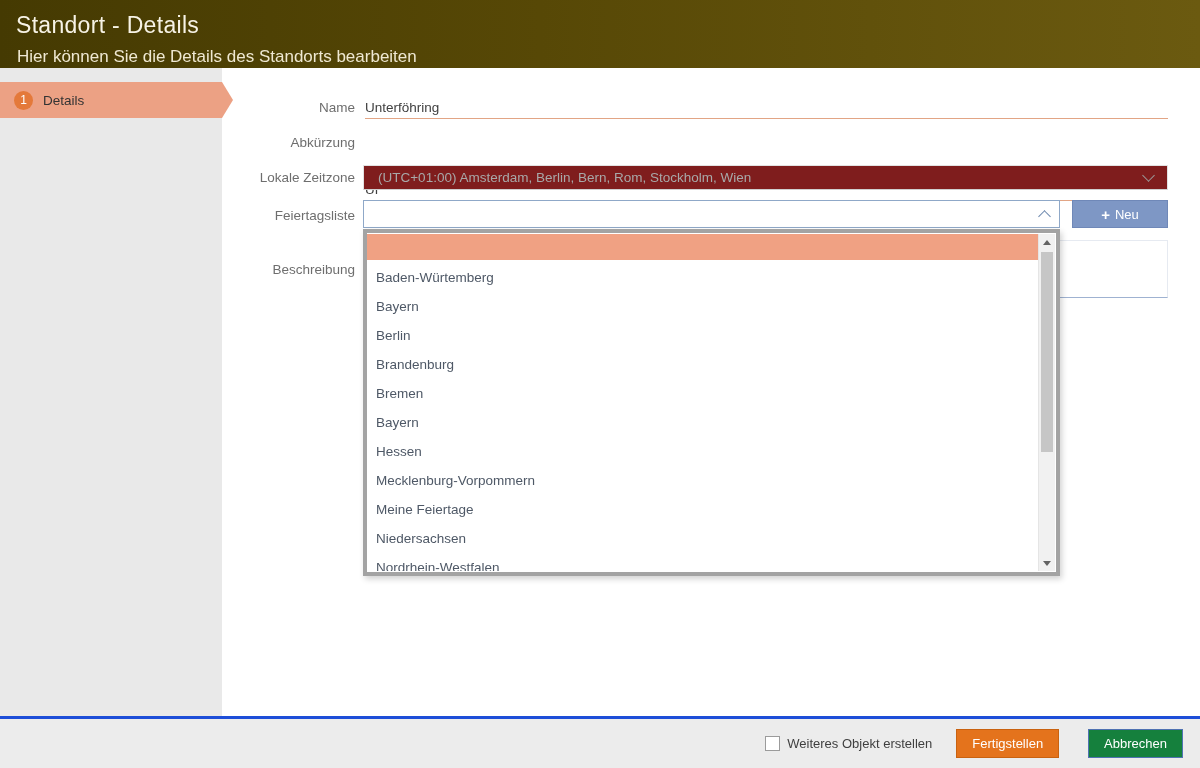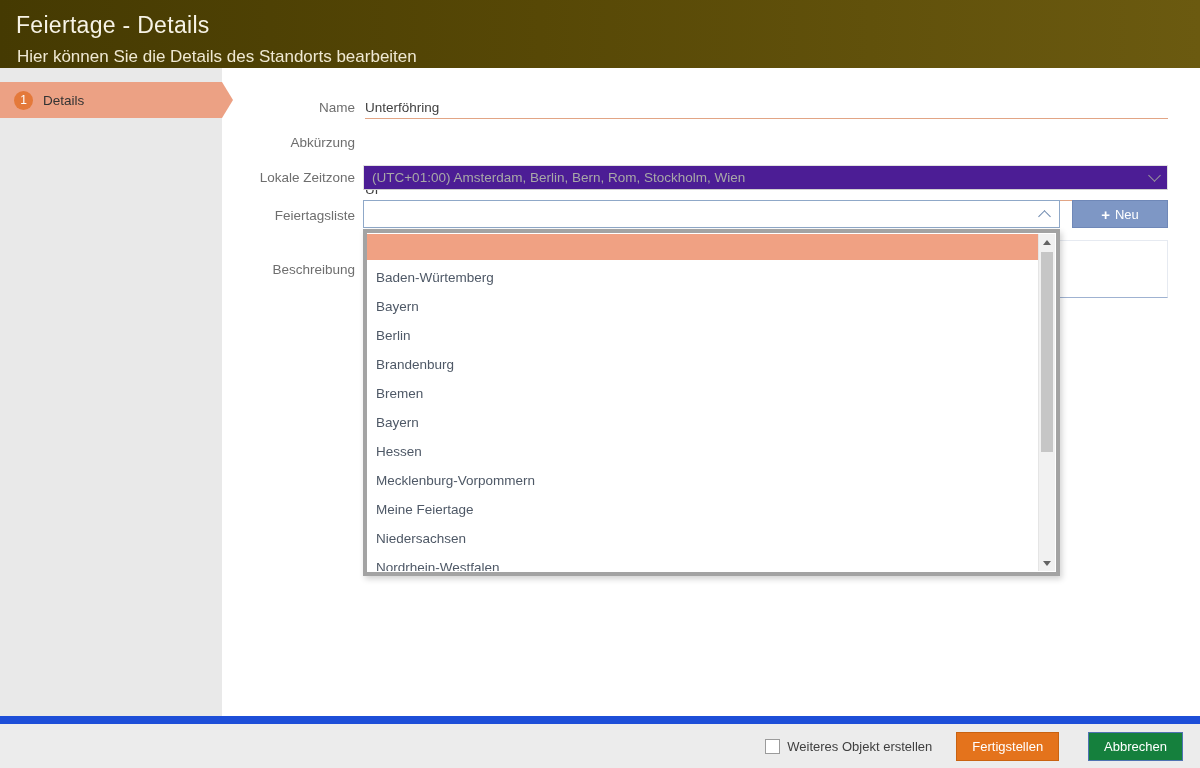--- a/index.html
+++ b/index.html
@@ -21,22 +21,22 @@
     border-top:18px solid transparent;border-bottom:18px solid transparent;border-left:11px solid #eca184;}
   .step-circle{width:19px;height:19px;border-radius:50%;background:#e4793a;color:#fff;
     font-size:12px;display:flex;align-items:center;justify-content:center;margin:0 10px 0 14px;flex:0 0 auto;}
   .tab-label{font-size:13.5px;color:#333;}
   
   .flabel{position:absolute;width:120px;text-align:right;font-size:13.5px;color:#6e6e6e;}
   .input-line{position:absolute;left:365px;width:803px;height:22px;border:none;outline:none;
     border-bottom:1px solid #e2a585;background:transparent;font-size:13.5px;color:#3f3f3f;
     font-family:"Liberation Sans",sans-serif;padding:0;}
   .tz-field{position:absolute;left:363px;top:165px;width:805px;height:25px;box-sizing:border-box;
-    border:1px solid #e2e2e2;border-bottom:1px solid #cfcfcf;background:#4c1d95;
-    display:flex;align-items:center;padding:0 8px;color:#a8a8a8;font-size:13.5px;}
+    border:1px solid #e2e2e2;border-bottom:1px solid #cfcfcf;background:#7f1d1d;
+    display:flex;align-items:center;padding:0 14px;color:#a8a8a8;font-size:13.5px;}
   .tz-text{flex:1;white-space:nowrap;overflow:hidden;}
   .chev{width:8px;height:8px;border-right:1.6px solid #9a9a9a;border-bottom:1.6px solid #9a9a9a;display:inline-block;}
   .chev.down{transform:rotate(45deg);margin-top:-4px;}
   .chev.up{transform:rotate(-135deg);margin-top:4px;border-color:#6b87ad;}
   .holiday-field{position:absolute;left:363px;top:200px;width:697px;height:28px;box-sizing:border-box;
     border:1px solid #8fa8c8;background:#fff;display:flex;align-items:center;padding:0 10px;font-size:13.5px;color:#3f3f3f;}
   .holiday-value{flex:1;}
   .new-btn{position:absolute;left:1072px;top:200px;width:96px;height:28px;box-sizing:border-box;
     background:#7e97c5;border:1px solid #6f88b8;color:#fff;font-size:13px;
     display:flex;align-items:center;justify-content:center;gap:5px;cursor:pointer;
@@ -53,37 +53,37 @@
   .dd-item.selected{background:#f0a183;height:26px;line-height:26px;margin-bottom:3px;}
   .dd-scrollbar{position:absolute;top:1px;right:1px;bottom:1px;width:16px;background:#f1f1f1;border-left:1px solid #e5e5e5;}
   .dd-sb-btn{position:absolute;left:0;width:16px;height:16px;display:flex;align-items:center;justify-content:center;cursor:pointer;}
   .dd-sb-up{top:0;}
   .dd-sb-down{bottom:0;}
   .tri-up{width:0;height:0;border-left:4px solid transparent;border-right:4px solid transparent;border-bottom:5px solid #636363;}
   .tri-down{width:0;height:0;border-left:4px solid transparent;border-right:4px solid transparent;border-top:5px solid #636363;}
   .dd-thumb{position:absolute;left:2px;right:2px;top:18px;height:200px;background:#c6c6c6;cursor:pointer;}
   
   .footer{position:absolute;left:0;bottom:0;width:100%;height:52px;box-sizing:border-box;
-    background:#ececec;border-top:8px solid #1d4ed8;
+    background:#ececec;border-top:3px solid #1d4ed8;
     display:flex;align-items:center;justify-content:flex-end;padding-right:17px;margin-top:32px;}
   .chk-wrap{display:flex;align-items:center;gap:7px;margin-right:24px;cursor:pointer;}
   .checkbox{width:15px;height:15px;background:#fff;border:1px solid #9b9b9b;box-sizing:border-box;}
   .chk-label{font-size:13px;color:#3f3f3f;}
   .btn{height:27px;padding:0 15px;font-size:13px;color:#fff;cursor:pointer;
     font-family:"Liberation Sans",sans-serif;display:flex;align-items:center;}
   .btn-finish{background:#e4731c;border:1px solid #c96210;margin-right:29px;}
   .btn-cancel{background:#15803d;border:1px solid #4f72b2;}
 </style>
 </head>
 <body>
 
 <div class="screen">
 
   <div class="header">
-    <div class="header-title">Feiertage - Details</div>
+    <div class="header-title">Standort - Details</div>
     <div class="header-sub">Hier können Sie die Details des Standorts bearbeiten</div>
   </div>
 
   <div class="sidebar">
     <div class="tab">
       <div class="step-circle">1</div>
       <div class="tab-label">Details</div>
     </div>
   </div>
   <div class="tab-arrow"></div>

